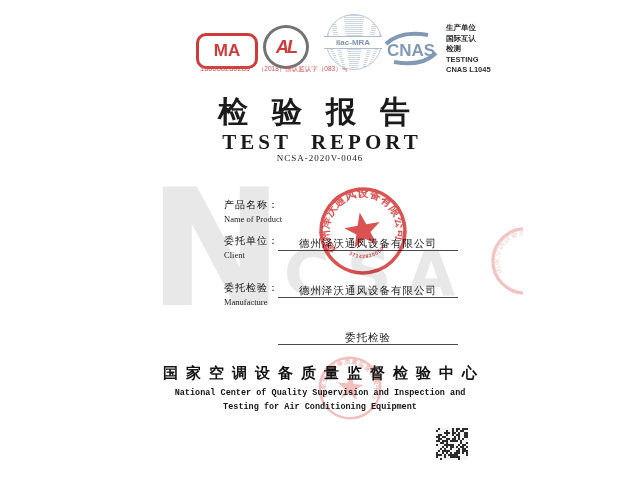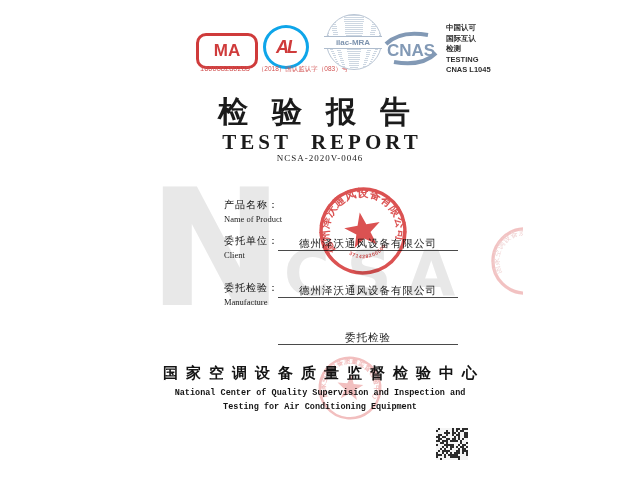--- a/index.html
+++ b/index.html
@@ -11,21 +11,21 @@
   .wm{position:absolute;color:#e8e8e8;font-weight:bold;line-height:1;user-select:none;}
   .wm-n{left:148px;top:168px;font-size:162px;font-family:"DejaVu Sans",sans-serif;}
   .wm-csa{left:284px;top:243px;font-size:62px;letter-spacing:16px;font-family:"DejaVu Sans",sans-serif;}
 
   
   .cma-box{left:196px;top:33px;width:56px;height:30px;border:3.5px solid #cf3b3b;border-radius:10px;display:flex;align-items:center;justify-content:center;}
   .cma-box span{color:#cf3b3b;font-weight:bold;font-size:17px;letter-spacing:0;}
   .cma-notch{left:249px;top:43px;width:5px;height:10px;background:#fff;}
   .cma-num{left:192px;top:64px;width:66px;text-align:center;font-size:7.5px;color:#d25252;letter-spacing:0;}
 
-  .cal-box{left:263px;top:25px;width:40px;height:38px;border:3px solid #0ea5e9;border-radius:50%;display:flex;align-items:center;justify-content:center;text-align:center;}
+  .cal-box{left:263px;top:25px;width:40px;height:38px;border:3px solid #737373;border-radius:50%;display:flex;align-items:center;justify-content:center;text-align:center;}
   .cal-box span{color:#cf3b3b;font-weight:bold;font-style:italic;font-size:18px;letter-spacing:-2px;}
   .cal-cap{left:246px;top:65px;width:114px;text-align:center;font-size:6.5px;color:#d25252;white-space:nowrap;}
 
   .ilac-box{left:326px;top:14px;width:54px;height:54px;border-radius:50%;border:1px solid #b9c5d4;
     background:repeating-radial-gradient(ellipse 80px 40px at 50% 120%, #cdd7e2 0 1px, #fff 1px 4px);overflow:hidden;}
   .ilac-band{left:324px;top:36px;width:58px;height:11px;background:#fff;border-top:1px solid #aebccd;border-bottom:1px solid #aebccd;
     display:flex;align-items:center;justify-content:center;font-size:8px;font-weight:bold;color:#7d93ae;letter-spacing:0;}
 
   .cnas-svg{left:380px;top:30px;}
   .cnas-text{left:446px;top:23px;width:62px;font-size:7.5px;line-height:10.5px;color:#2e2e2e;font-weight:bold;}
@@ -81,21 +81,21 @@
 
   <div class="abs ilac-box"></div>
   <div class="abs ilac-band">ilac-MRA</div>
 
   <svg class="abs cnas-svg" width="62" height="38" viewBox="0 0 62 38">
     <path d="M6,14 Q20,0 48,5" stroke="#8299b5" stroke-width="4" fill="none"></path>
     <path d="M56,23 Q42,37 14,32" stroke="#8299b5" stroke-width="4" fill="none"></path>
     <text x="31" y="26" text-anchor="middle" font-size="17" font-weight="bold" fill="#8299b5">CNAS</text>
   </svg>
   <div class="abs cnas-text">
-    <div>中国认可</div>
+    <div>生产单位</div>
     <div>国际互认</div>
     <div>检测</div>
     <div>TESTING</div>
     <div>CNAS L1045</div>
   </div>
 
   <div class="abs title-zh">检验报告</div>
   <div class="abs title-en">TEST REPORT</div>
   <div class="abs report-no">NCSA-2020V-0046</div>
 

